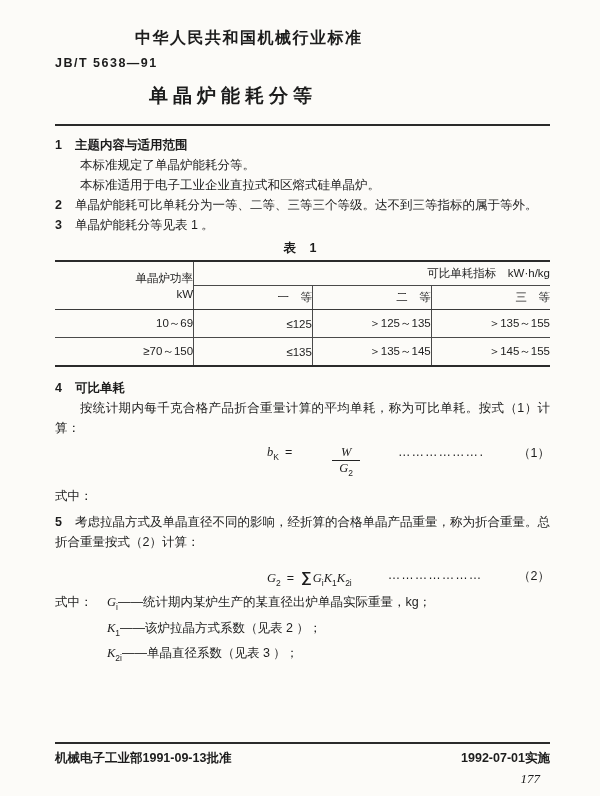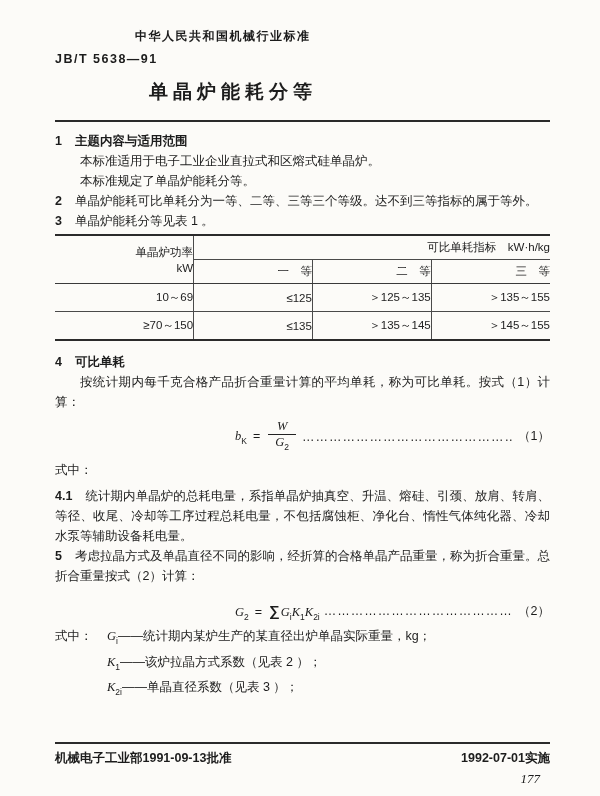--- a/index.html
+++ b/index.html
@@ -3,21 +3,21 @@
 <meta charset="utf-8">
 <style>
   html,body{margin:0;padding:0;background:#e8e8e8;}
   .page{
     width:600px;height:796px;box-sizing:border-box;position:relative;
     background:#fcfbf8;color:#1c1c1c;margin:0 auto;
     padding:28px 50px 0 55px;overflow:hidden;
     font-family:"Liberation Sans",sans-serif;
   }
   
-  .org{font-size:12px;font-weight:bold;letter-spacing:1.5px;margin-left:80px;width:max-content;}
+  .org{font-size:16px;font-weight:bold;letter-spacing:1.5px;margin-left:80px;width:max-content;}
   .docnum{text-align:left;font-weight:bold;font-size:12.5px;letter-spacing:1.5px;margin-top:7px;}
   .title{font-size:19px;font-weight:bold;letter-spacing:5px;margin:13px 0 0 94px;width:max-content;text-align:right;}
   .head-rule{border:none;border-top:2.5px solid #2a2a2a;margin:15px 0 0 0;}
   
   .body-txt{font-size:12.5px;line-height:20px;margin-top:9px;}
   p{margin:0;}
   .cnum{font-weight:bold;margin-right:13px;}
   .chead{font-weight:bold;}
   .indent{padding-left:25px;}
   .clause-flow{text-align:justify;}
@@ -25,21 +25,21 @@
   .tbl-caption{text-align:center;font-weight:bold;font-size:12.5px;margin-top:5px;letter-spacing:5px;}
   table{width:100%;border-collapse:collapse;margin-top:3px;font-size:11.5px;table-layout:fixed;
         border-top:2.5px solid #2b2b2b;border-bottom:2.5px solid #2b2b2b;}
   td{text-align:right;padding:0;height:23px;color:#222;}
   td.data{height:27px;}
   .b-l{border-left:1px solid #4a4a4a;}
   .b-b{border-bottom:1px solid #4a4a4a;}
   .b-bh{border-bottom:1.4px solid #3a3a3a;}
   .pwr{line-height:16px;}
   
-  .formula-row{display:flex;align-items:center;margin:7px 0 5px 0;font-size:12.5px;}
+  .formula-row{display:flex;align-items:flex-start;margin:7px 0 5px 0;font-size:12.5px;gap:32px;}
   .f-spacer{width:180px;flex:none;}
   .sym{font-family:"Liberation Serif",serif;font-style:italic;}
   sub{font-size:8.5px;font-style:normal;}
   .eq{margin:0 6px;}
   .frac{display:inline-flex;flex-direction:column;text-align:center;vertical-align:middle;margin:0 2px;}
   .fnum{border-bottom:1px solid #222;padding:0 7px;line-height:15px;}
   .fden{line-height:15px;padding:0 7px;}
   .sigma{font-size:15px;font-weight:bold;margin:0 1px;}
   .leader{flex:1;overflow:hidden;white-space:nowrap;margin:0 4px;letter-spacing:1px;}
   .ftag{flex:none;}
@@ -60,27 +60,28 @@
 <div class="page">
 
   <div class="org">中华人民共和国机械行业标准</div>
   <div class="docnum">JB/T 5638—91</div>
   <div class="title">单晶炉能耗分等</div>
   <hr class="head-rule">
 
   <div class="body-txt">
 
     <p><span class="cnum">1</span><span class="chead">主题内容与适用范围</span></p>
+    <p class="indent">本标准规定了单晶炉能耗分等。</p>
     <p class="indent">本标准适用于电子工业企业直拉式和区熔式硅单晶炉。</p>
-    <p class="indent">本标准规定了单晶炉能耗分等。</p>
 
     <p class="clause-flow"><span class="cnum">2</span><span>单晶炉能耗可比单耗分为一等、二等、三等三个等级。达不到三等指标的属于等外。</span></p>
     <p class="clause-flow"><span class="cnum">3</span><span>单晶炉能耗分等见表 1 。</span></p>
   </div>
 
+  <div class="tbl-caption">表 1</div>
   <table>
     <colgroup>
         <col style="width:28%">
         <col style="width:24%">
         <col style="width:24%">
         <col style="width:24%">
       </colgroup>
     <tbody>
         <tr>
       <td rowspan="2" class="b-bh pwr">
@@ -125,21 +126,20 @@
     <span class="leader">………………………………………………………</span>
     <span class="ftag">（1）</span>
   </div>
 
   <div class="where">
     <span class="where-label">式中：</span>
   </div>
 
   <div class="body-txt" style="margin-top:5px;">
 
-    <p class="clause-flow"><span class="cnum">4.1</span><span>统计期内单晶炉的总耗电量，系指单晶炉抽真空、升温、熔硅、引颈、放肩、转肩、等径、收尾、冷却等工序过程总耗电量，不包括腐蚀柜、净化台、惰性气体纯化器、冷却水泵等辅助设备耗电量。</span></p>
 
     <p class="clause-flow"><span class="cnum">5</span><span>考虑拉晶方式及单晶直径不同的影响，经折算的合格单晶产品重量，称为折合重量。总折合重量按式（2）计算：</span></p>
   </div>
 
   <div class="formula-row" style="margin-top:16px;">
     <span class="f-spacer"></span>
     <span><span class="sym">G</span><sub>2</sub><span class="eq">=</span><span class="sigma">∑</span><span class="sym">G</span><sub>i</sub><span class="sym">K</span><sub>1</sub><span class="sym">K</span><sub>2i</sub></span>
     <span class="leader">……………………………………………………………</span>
     <span class="ftag">（2）</span>
   </div>

